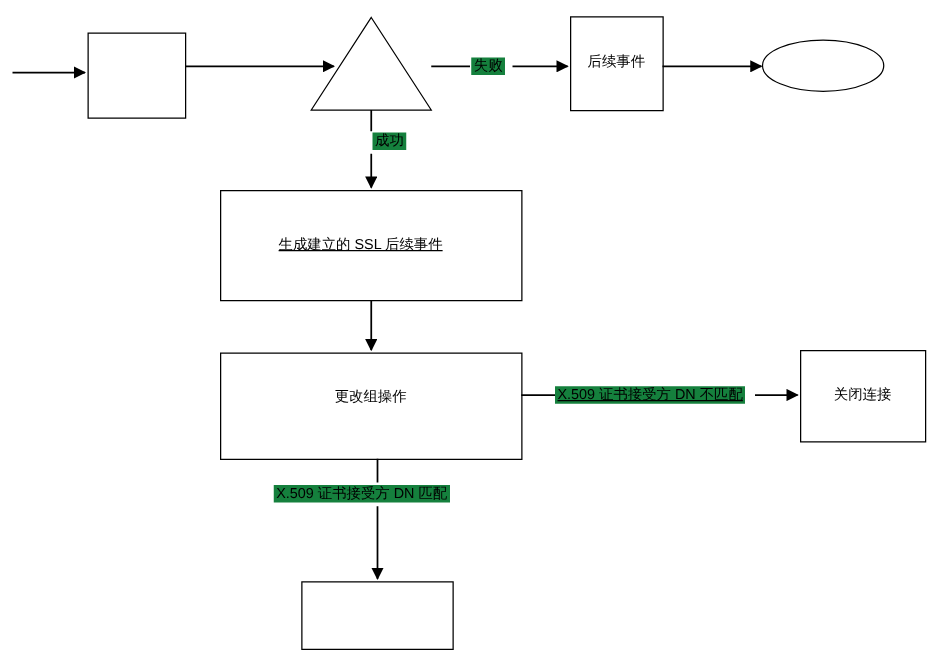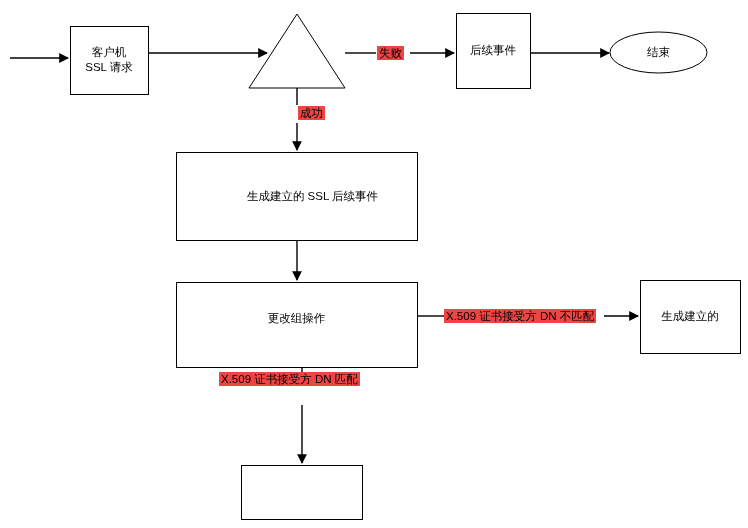--- a/index.html
+++ b/index.html
@@ -40,21 +40,21 @@
     line-height: 15px;
     white-space: pre-line;
     pointer-events: none;
   }
   .edge-label {
     position: absolute;
     color: #000000;
     font-size: 11.5px;
     line-height: 14px;
     white-space: nowrap;
-    background: #ef4444;
+    background: #15803d;
     padding: 0 2px;
   }
   .center-box {
     display: flex;
     align-items: center;
     justify-content: center;
   }
 </style>
 </head>
 <body>
@@ -98,36 +98,33 @@
     <line class="edge-line" x1="604" y1="316" x2="638" y2="316" marker-end="url(#arrow)"></line>
 
     <rect class="node-shape" x="640.5" y="280.5" width="100" height="73"></rect>
 
     <line class="edge-line" x1="302" y1="367" x2="302" y2="386"></line>
     <line class="edge-line" x1="302" y1="405" x2="302" y2="463" marker-end="url(#arrow)"></line>
 
     <rect class="node-shape" x="241.5" y="465.5" width="121" height="54"></rect>
   </svg>
 
-  <div class="node-label center-box" style="left:70px; top:26px; width:78px; height:68px;">客户机
-SSL 请求</div>
 
 
   <div class="node-label center-box" style="left:456px; top:13px; width:74px; height:75px;">后续事件</div>
 
-  <div class="node-label center-box" style="left:610px; top:32px; width:97px; height:41px;">结束</div>
 
-  <div class="node-label center-box" style="left:192px; top:152px; width:241px; height:88px;">生成建立的  SSL 后续事件</div>
+  <div class="node-label center-box" style="left:168px; top:152px; width:241px; height:88px;text-decoration:underline;">生成建立的  SSL 后续事件</div>
 
   <div class="node-label center-box" style="left:176px; top:276px; width:241px; height:85px;">更改组操作</div>
 
-  <div class="node-label center-box" style="left:640px; top:280px; width:100px; height:73px;">生成建立的</div>
+  <div class="node-label center-box" style="left:640px; top:280px; width:100px; height:73px;">关闭连接</div>
 
 
   <div class="edge-label" style="left:377px; top:46px;">失败</div>
 
   <div class="edge-label" style="left:298px; top:106px;">成功</div>
 
-  <div class="edge-label" style="left:444px; top:309px;">X.509 证书接受方  DN 不匹配</div>
+  <div class="edge-label" style="left:444px; top:309px;text-decoration:underline;">X.509 证书接受方  DN 不匹配</div>
 
-  <div class="edge-label" style="left:219px; top:372px;">X.509 证书接受方  DN 匹配</div>
+  <div class="edge-label" style="left:219px; top:388px;">X.509 证书接受方  DN 匹配</div>
 
 </div>
 
 </body></html>

